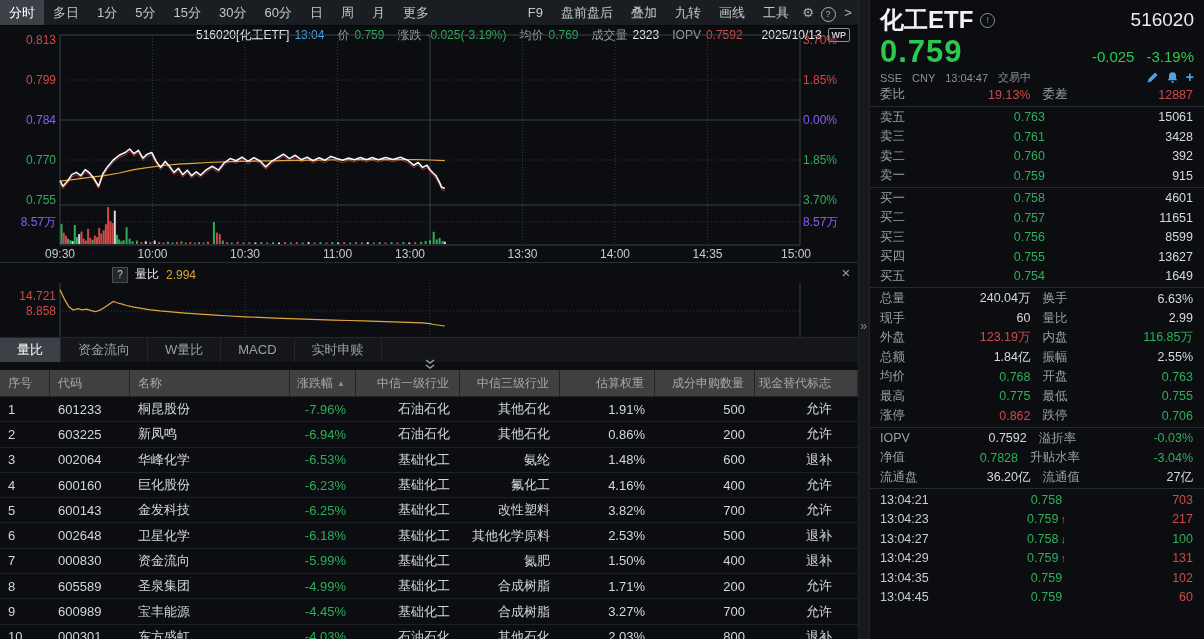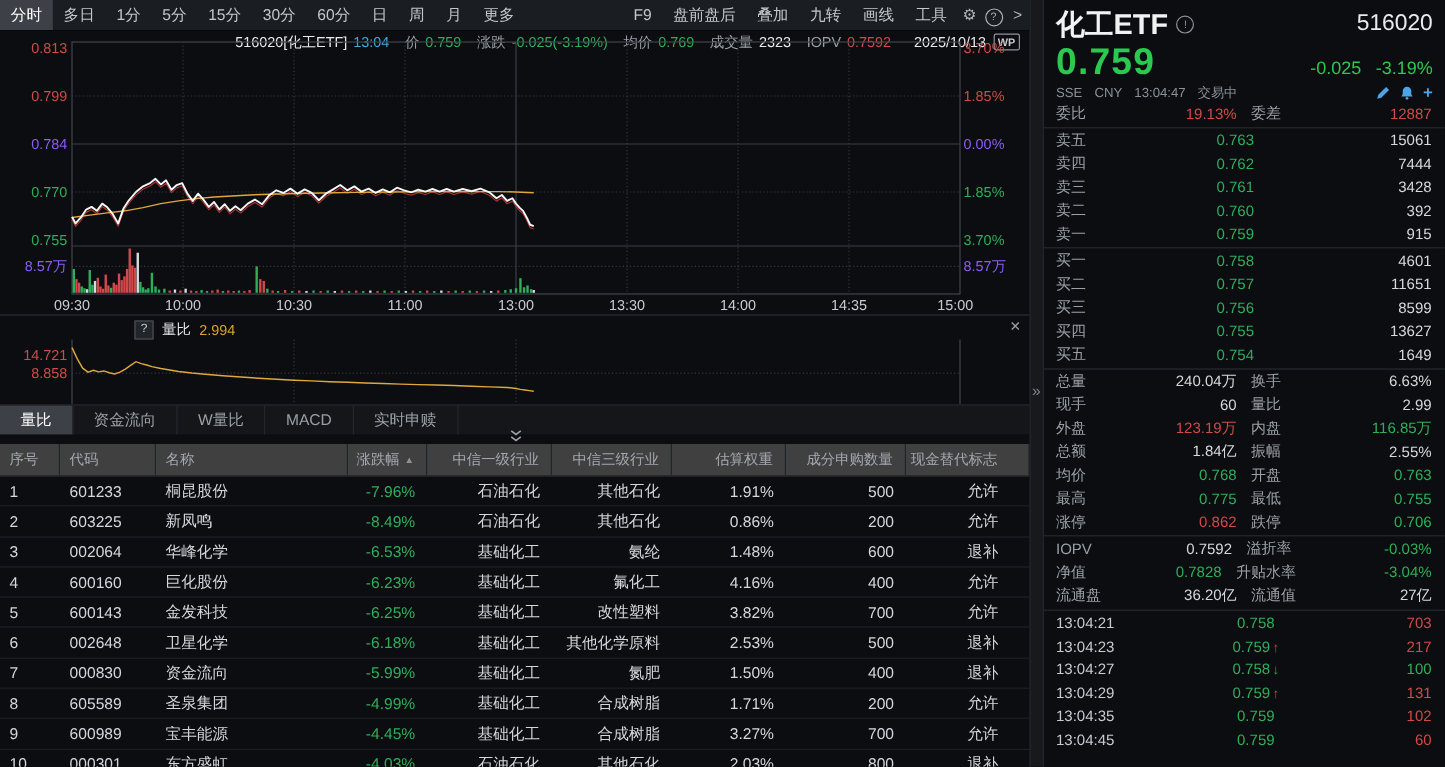--- a/index.html
+++ b/index.html
@@ -259,21 +259,21 @@
       <span class="ax ax-r red" style="top: 8px;">3.70%</span>
       <span class="ax ax-r red" style="top: 48px;">1.85%</span>
       <span class="ax ax-r gray" style="top: 88px;">0.00%</span>
       <span class="ax ax-r grn" style="top: 128px;">1.85%</span>
       <span class="ax ax-r grn" style="top: 168px;">3.70%</span>
       <span class="ax ax-r gray" style="top: 190px;">8.57万</span>
       <span class="t-lab" style="left: 38px;">09:30</span>
       <span class="t-lab" style="left: 130.5px;">10:00</span>
       <span class="t-lab" style="left: 223px;">10:30</span>
       <span class="t-lab" style="left: 315.5px;">11:00</span>
-      <span class="t-lab" style="left: 408px;">13:00</span>
+      <span class="t-lab" style="left: 388px;">13:00</span>
       <span class="t-lab" style="left: 500.5px;">13:30</span>
       <span class="t-lab" style="left: 593px;">14:00</span>
       <span class="t-lab" style="left: 685.5px;">14:35</span>
       <span class="t-lab" style="left: 774px;">15:00</span>
     </div>
 </div>
 
 <div id="ratio-panel" class="abs">
   <svg id="ratio-svg" width="858" height="74">
       <line x1="60" y1="20" x2="60" y2="74" stroke="#3f454c"></line>
@@ -349,21 +349,21 @@
       <div class="c r">石油石化</div>
       <div class="c r">其他石化</div>
       <div class="c r">1.91%</div>
       <div class="c r">500</div>
       <div class="c r last">允许</div>
     </div>
     <div class="trow">
       <div class="c ">2</div>
       <div class="c ">603225</div>
       <div class="c ">新凤鸣</div>
-      <div class="c r grn">-8.49%</div>
+      <div class="c r grn">-6.94%</div>
       <div class="c r">石油石化</div>
       <div class="c r">其他石化</div>
       <div class="c r">0.86%</div>
       <div class="c r">200</div>
       <div class="c r last">允许</div>
     </div>
     <div class="trow">
       <div class="c ">3</div>
       <div class="c ">002064</div>
       <div class="c ">华峰化学</div>
@@ -492,25 +492,20 @@
     <span class="v1 vr">12887</span>
   </div>
   <div class="q-sep"></div>
   <div id="q-asks">
       <div class="q-row book">
         <span class="lab">卖五</span>
         <span class="bp">0.763</span>
         <span class="bv">15061</span>
       </div>
       <div class="q-row book">
-        <span class="lab">卖四</span>
-        <span class="bp">0.762</span>
-        <span class="bv">7444</span>
-      </div>
-      <div class="q-row book">
         <span class="lab">卖三</span>
         <span class="bp">0.761</span>
         <span class="bv">3428</span>
       </div>
       <div class="q-row book">
         <span class="lab">卖二</span>
         <span class="bp">0.760</span>
         <span class="bv">392</span>
       </div>
       <div class="q-row book">

